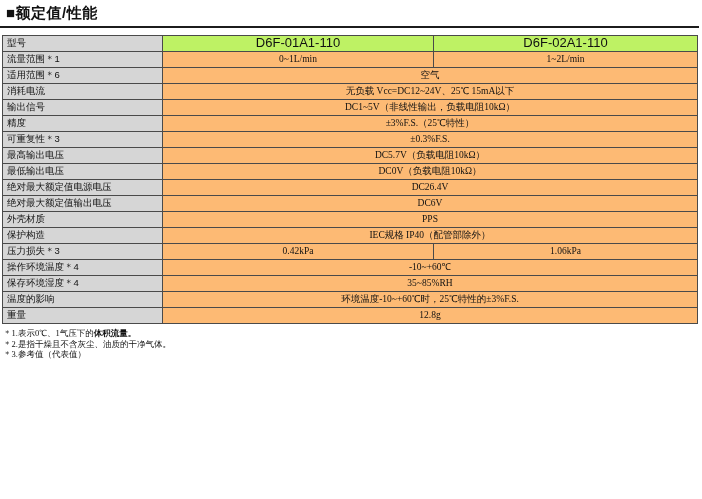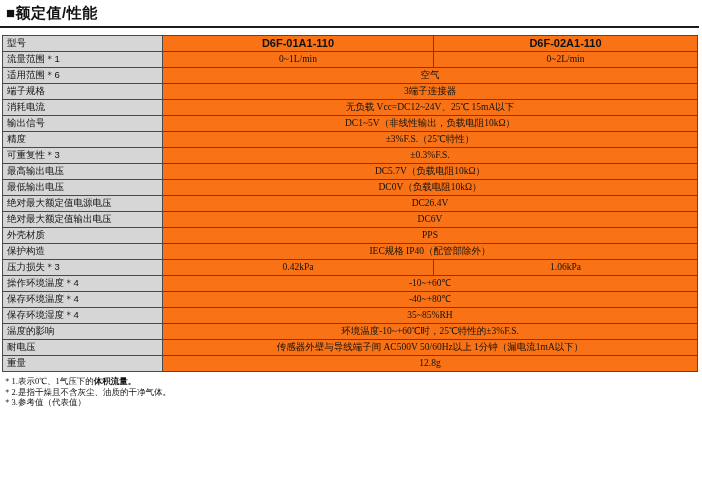--- a/index.html
+++ b/index.html
@@ -40,30 +40,29 @@
     overflow: hidden;
     white-space: nowrap;
   }
   table.spec th {
     background: #d6d6d6;
     font-weight: normal;
     text-align: left;
     color: #111;
   }
   table.spec td {
-    background: #f97316;
+    background: #fdba74;
     text-align: center;
     color: #111;
     font-family: "Liberation Serif", serif;
   }
   table.spec td.model-cell {
-    background: #f97316;
+    background: #bef264;
     font-family: "Liberation Sans", sans-serif;
-    font-size: 11px;
-    font-weight: bold;
+    font-size: 13px;
   }
   tr.tall th, tr.tall td { height: 30px; }
   .two-line span { display: block; white-space: nowrap; }
 
   .footnotes {
     margin: 4px 0 0 3px;
     font-family: "Liberation Serif", serif;
     font-size: 8.5px;
     color: #111;
     line-height: 1.25;
@@ -88,29 +87,25 @@
     </colgroup>
     <tbody>
       <tr>
         <th>型号</th>
         <td class="model-cell">D6F-01A1-110</td>
         <td class="model-cell">D6F-02A1-110</td>
       </tr>
       <tr>
         <th>流量范围＊1</th>
         <td>0~1L/min</td>
-        <td>0~2L/min</td>
+        <td>1~2L/min</td>
       </tr>
       <tr>
         <th>适用范围＊6</th>
         <td colspan="2">空气</td>
-      </tr>
-      <tr>
-        <th>端子规格</th>
-        <td colspan="2">3端子连接器</td>
       </tr>
       <tr>
         <th>消耗电流</th>
         <td colspan="2">无负载 Vcc=DC12~24V、25℃ 15mA以下</td>
       </tr>
       <tr>
         <th>输出信号</th>
         <td colspan="2">DC1~5V（非线性输出，负载电阻10kΩ）</td>
       </tr>
       <tr>
@@ -148,34 +143,26 @@
       <tr>
         <th>压力损失＊3</th>
         <td>0.42kPa</td>
         <td>1.06kPa</td>
       </tr>
       <tr>
         <th>操作环境温度＊4</th>
         <td colspan="2">-10~+60℃</td>
       </tr>
       <tr>
-        <th>保存环境温度＊4</th>
-        <td colspan="2">-40~+80℃</td>
-      </tr>
-      <tr>
         <th>保存环境湿度＊4</th>
         <td colspan="2">35~85%RH</td>
       </tr>
       <tr>
         <th>温度的影响</th>
         <td colspan="2">环境温度-10~+60℃时，25℃特性的±3%F.S.</td>
-      </tr>
-      <tr>
-        <th>耐电压</th>
-        <td colspan="2">传感器外壁与导线端子间 AC500V 50/60Hz以上 1分钟（漏电流1mA以下）</td>
       </tr>
       <tr>
         <th>重量</th>
         <td colspan="2">12.8g</td>
       </tr>
     </tbody>
   </table>
 
   <div class="footnotes">
     <span class="fn"><span>＊1.表示0℃、1气压下的</span><span class="b">体积流量。</span></span>

